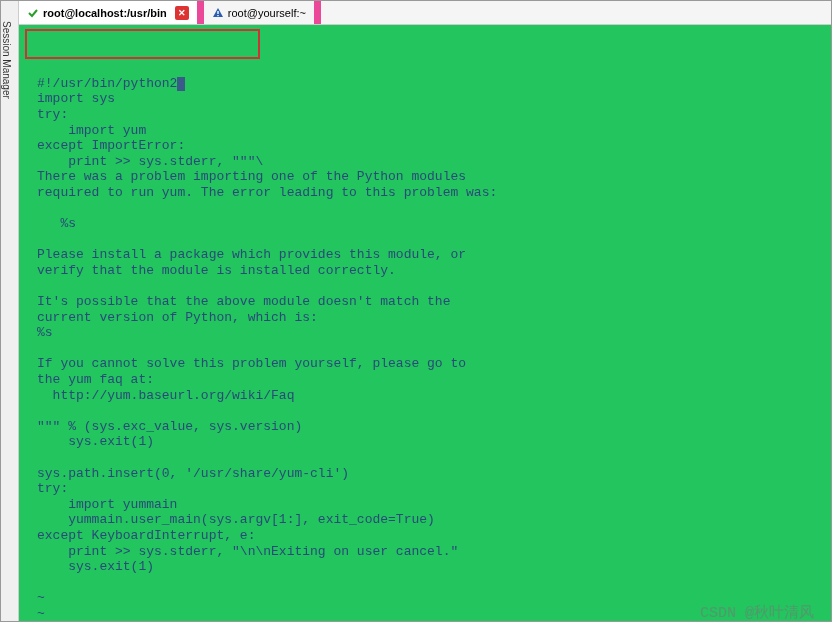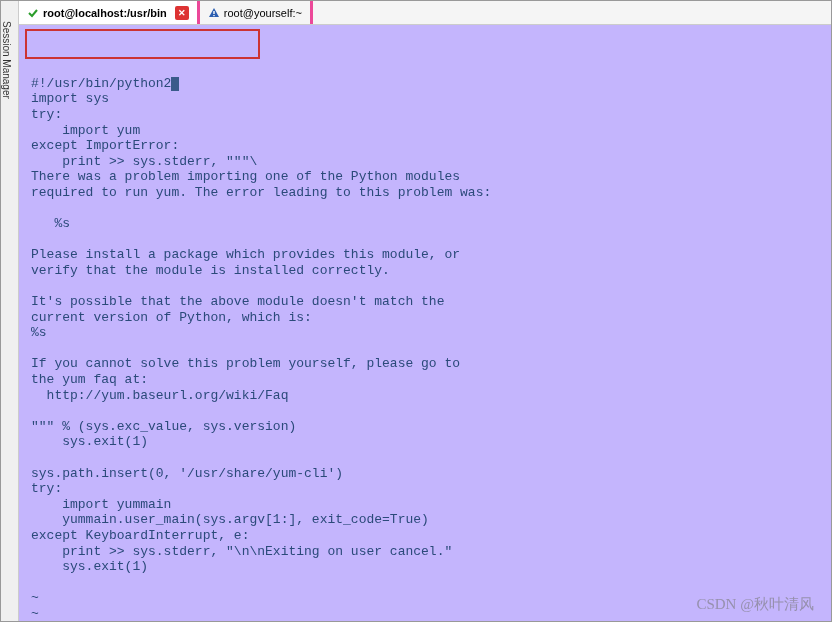--- a/index.html
+++ b/index.html
@@ -39,21 +39,21 @@
       display: flex;
       background: #f5f5f5;
       border-bottom: 1px solid #ccc;
       height: 24px;
       align-items: stretch;
     }
     .tab {
       display: flex;
       align-items: center;
       padding: 2px 8px;
-      border-right: 3px solid #ec4899;
+      border-right: 7px solid #ec4899;
       font-family: Arial, sans-serif;
       font-size: 11px;
       cursor: pointer;
       gap: 4px;
     }
     .tab.active {
       background: #fff;
       font-weight: bold;
     }
     .tab-icon {
@@ -70,22 +70,22 @@
       background: #d33;
       color: #fff;
       font-size: 9px;
       align-items: center;
       justify-content: center;
       border-radius: 2px;
       margin-left: 4px;
     }
     .editor {
       flex: 1;
-      background: #c4b5fd;
-      padding: 4px 12px;
+      background: #22c55e;
+      padding: 4px 18px;
       font-family: "Courier New", monospace;
       font-size: 13px;
       line-height: 1.2;
       color: #2b4a7a;
       white-space: pre;
       position: relative;
       overflow: hidden;
     }
     .code-line { min-height: 15px; }
     .highlight-box {
@@ -101,22 +101,22 @@
       display: inline-block;
       width: 8px;
       height: 14px;
       background: #3a5a8a;
       vertical-align: text-bottom;
     }
     .tilde { color: #2b4a7a; }
     .watermark {
       position: absolute;
       right: 18px;
-      bottom: 8px;
-      font-family: Liberation Serif, serif;
+      bottom: 0;
+      font-family: Liberation Mono, monospace;
       font-size: 15px;
       color: rgba(120,120,120,0.6);
       pointer-events: none;
     }
   </style>
 </head>
 <body>
 
 <div class="container">
   <div class="session-sidebar">

